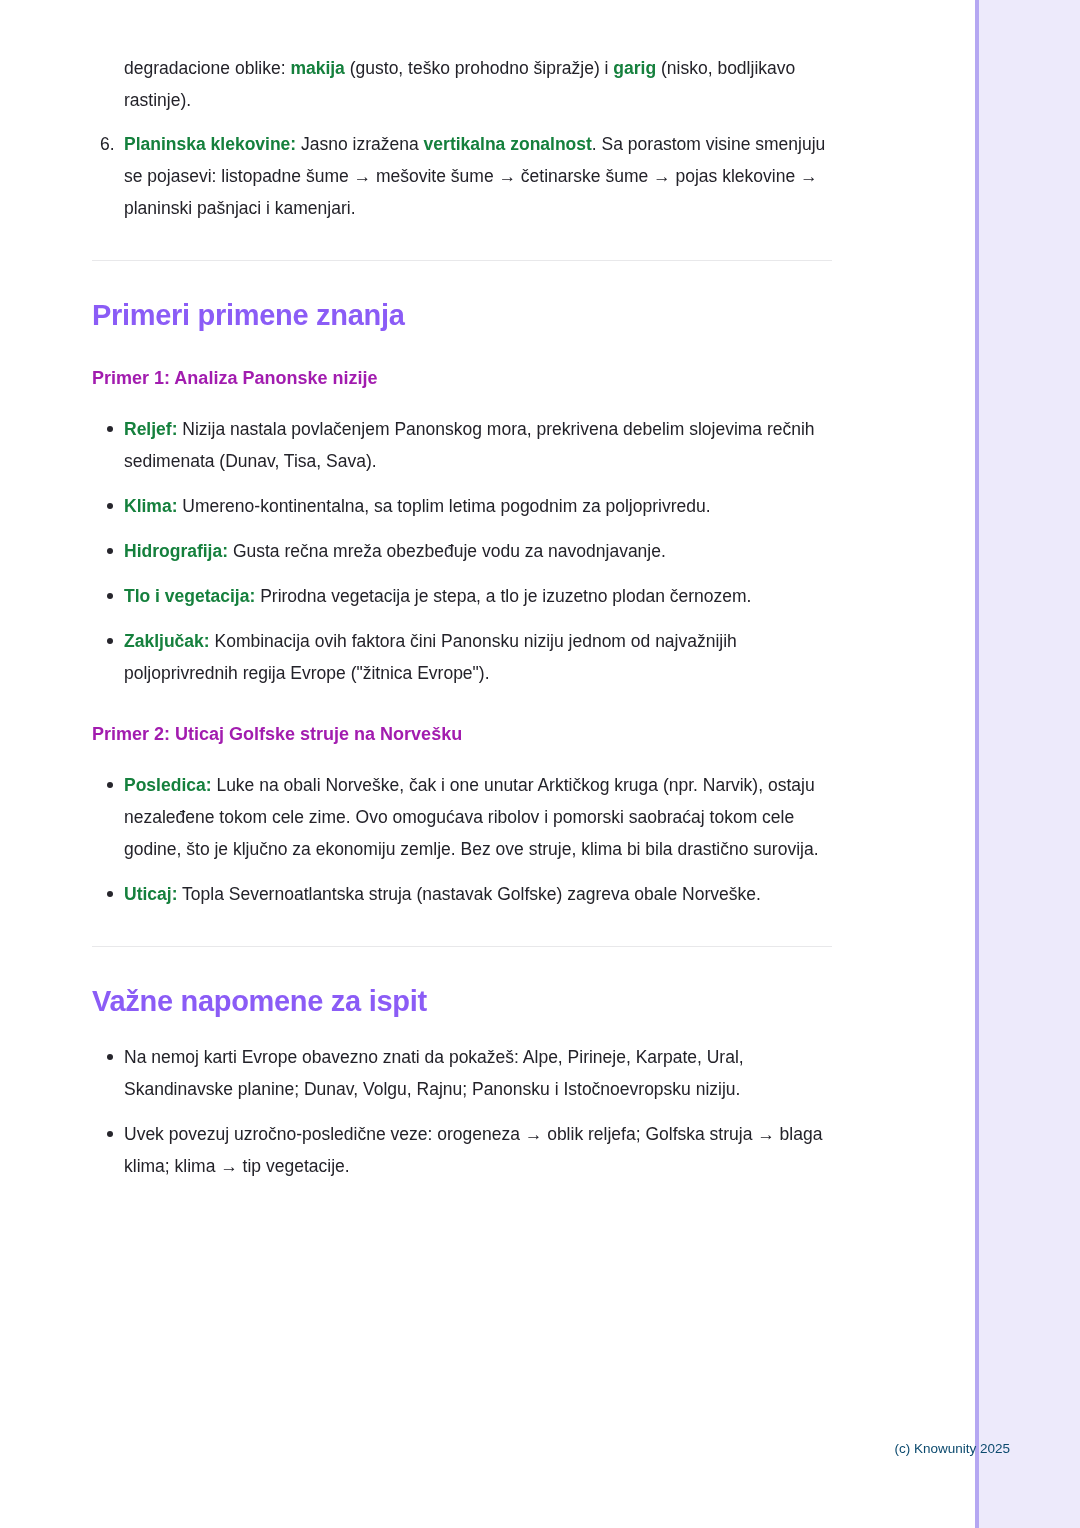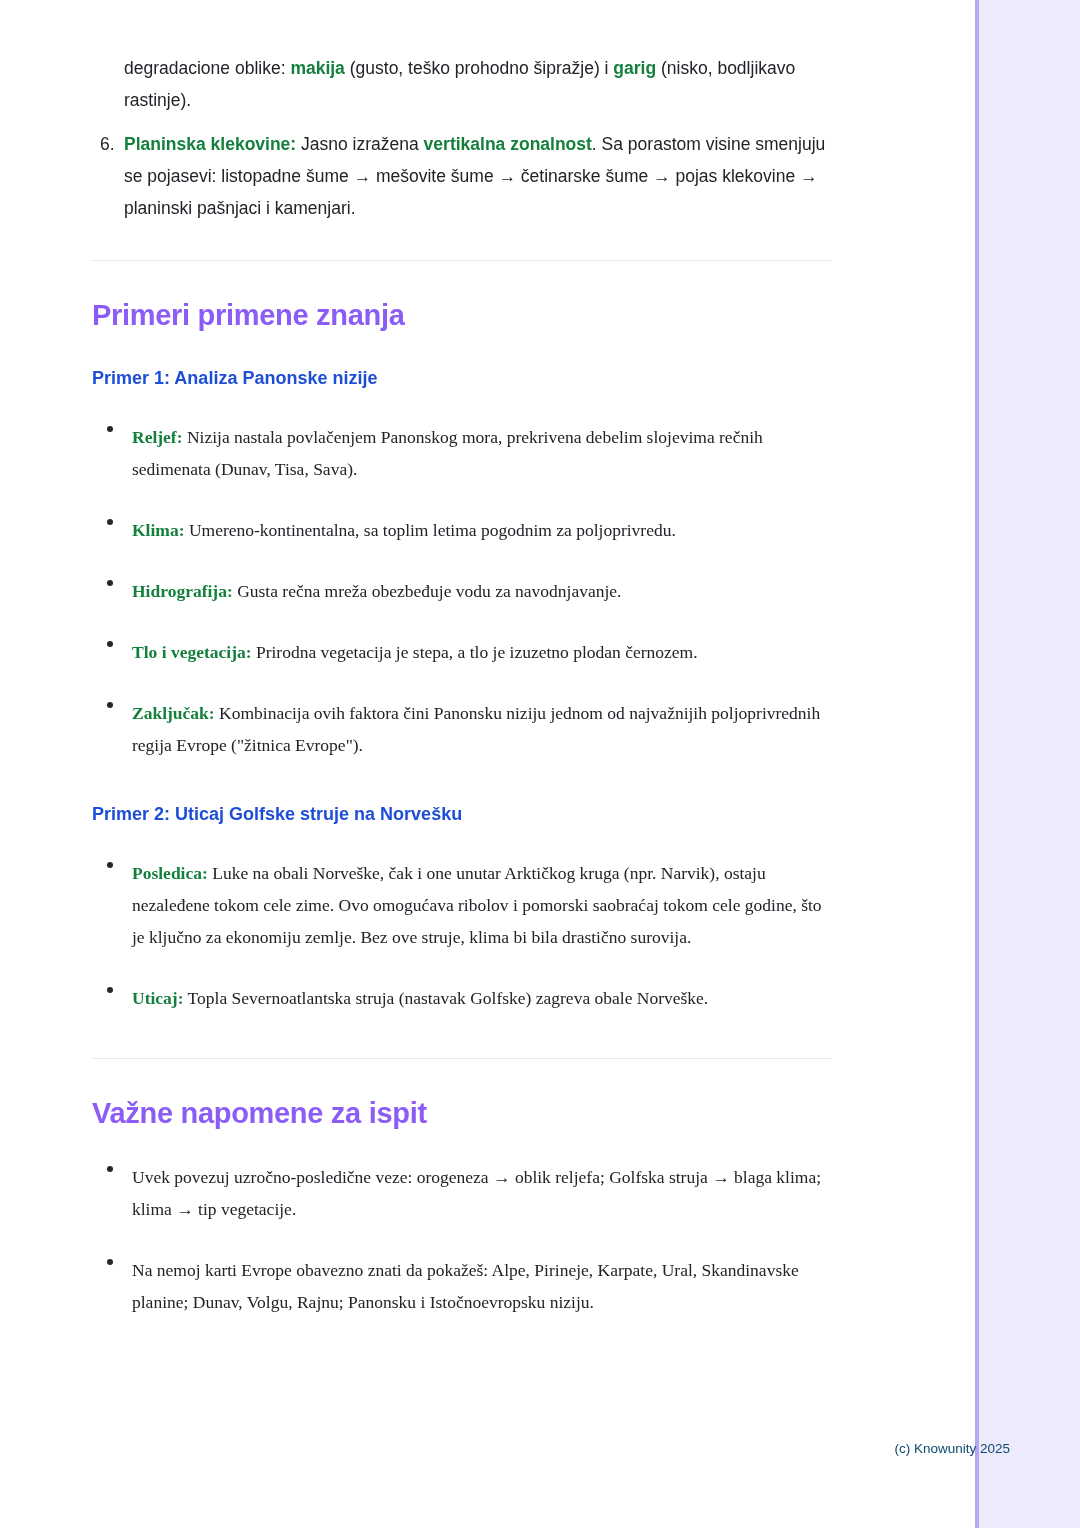--- a/index.html
+++ b/index.html
@@ -56,43 +56,42 @@
     line-height: 36px;
     font-weight: 700;
     color: #8b5cf6;
     letter-spacing: -0.3px;
   }
   h3.subheading {
     margin: 32px 0 0 0;
     font-size: 18px;
     line-height: 26px;
     font-weight: 700;
-    color: #1d4ed8;
+    color: #a21caf;
   }
   ul.blist {
     list-style: none;
     margin: 22px 0 0 0;
     padding: 0;
   }
   ul.blist li {
     display: flex;
     margin: 0 0 13px 0;
   }
   .dot {
     flex: 0 0 6px;
     height: 6px;
     border-radius: 50%;
     background: #26252c;
     margin: 13px 11px 0 15px;
   }
   .litext {
-    margin: 8px;
+    margin: 0;
     font-size: 17.5px;
     line-height: 32px;
-    font-family: Liberation Serif, serif;
   }
   strong { font-weight: 700; color: #15803d; }
   .footer-credit {
     position: absolute;
     right: 70px;
     bottom: 72px;
     font-size: 13.5px;
     color: #0c4a6e;
     z-index: 3;
   }
@@ -153,23 +152,23 @@
     </li>
   </ul>
 
   <hr class="divider">
 
   <h2 class="section-heading">Važne napomene za ispit</h2>
 
   <ul class="blist">
     <li>
       <span class="dot"></span>
-      <p class="litext"><span>Uvek povezuj uzročno-posledične veze: orogeneza → oblik reljefa; Golfska struja → blaga klima; klima → tip vegetacije.</span></p>
+      <p class="litext"><span>Na nemoj karti Evrope obavezno znati da pokažeš: Alpe, Pirineje, Karpate, Ural, Skandinavske planine; Dunav, Volgu, Rajnu; Panonsku i Istočnoevropsku niziju.</span></p>
     </li>
     <li>
       <span class="dot"></span>
-      <p class="litext"><span>Na nemoj karti Evrope obavezno znati da pokažeš: Alpe, Pirineje, Karpate, Ural, Skandinavske planine; Dunav, Volgu, Rajnu; Panonsku i Istočnoevropsku niziju.</span></p>
+      <p class="litext"><span>Uvek povezuj uzročno-posledične veze: orogeneza → oblik reljefa; Golfska struja → blaga klima; klima → tip vegetacije.</span></p>
     </li>
   </ul>
 
 </main>
 
 <div class="footer-credit">(c) Knowunity 2025</div>
 
 </body></html>

